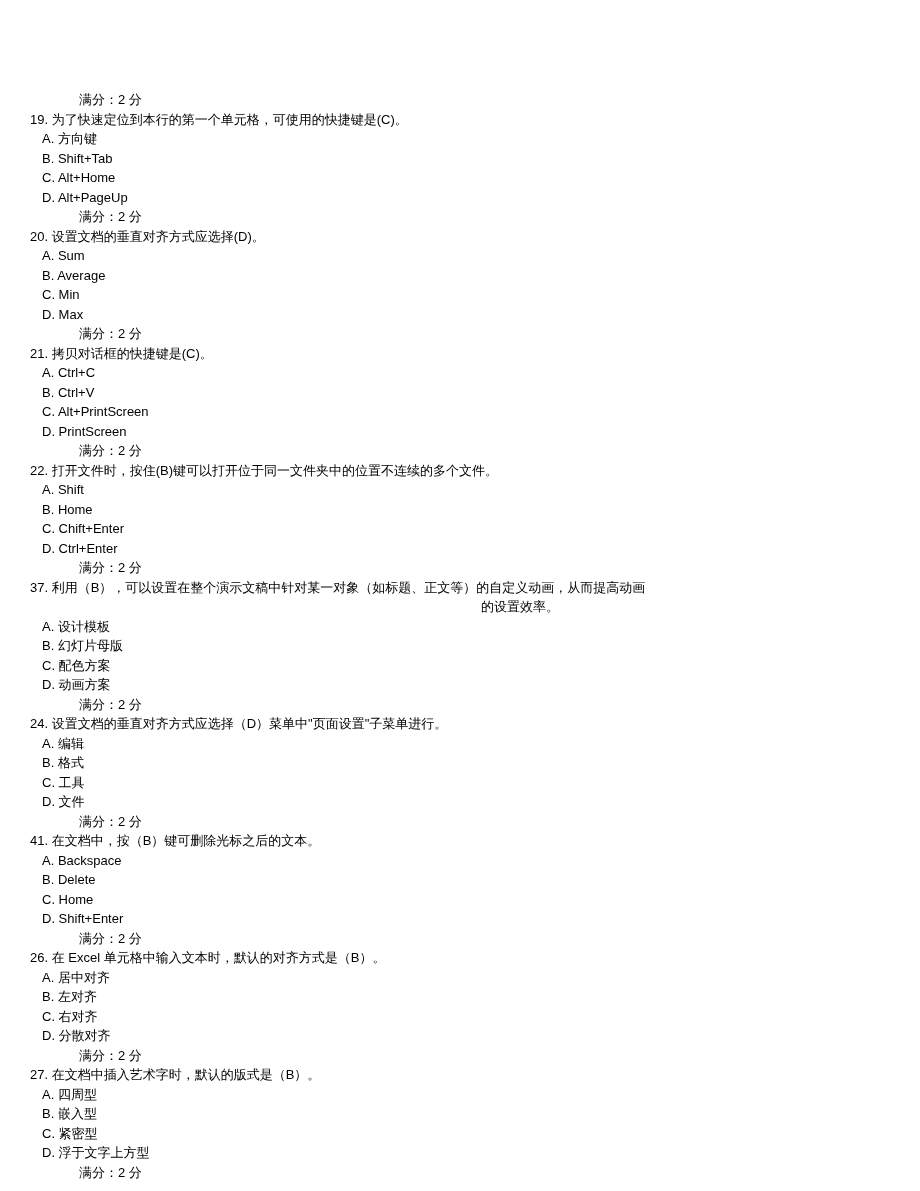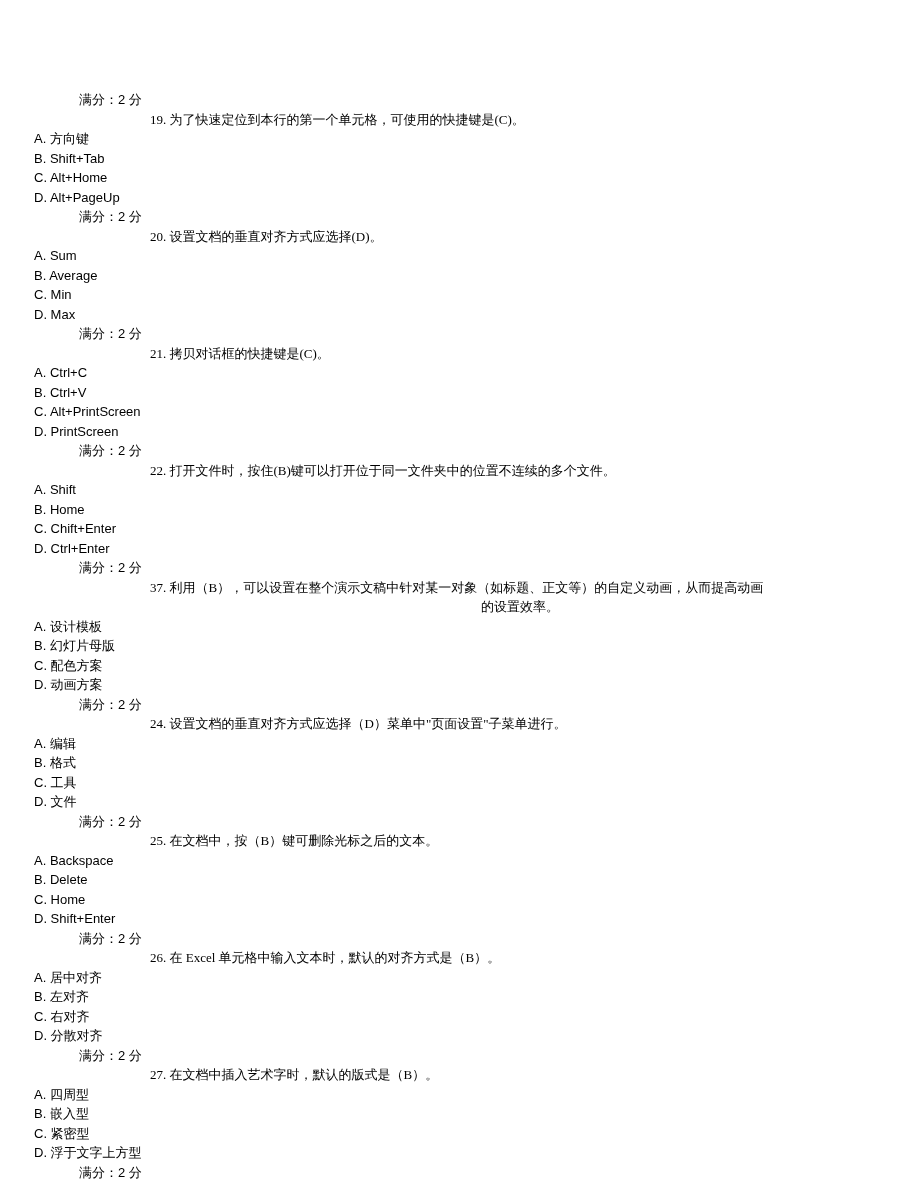--- a/index.html
+++ b/index.html
@@ -9,29 +9,27 @@
       font-size: 13px;
       line-height: 1.5;
       color: #000;
       width: 920px;
       padding: 90px 30px 40px 30px;
     }
     .score-line {
       margin-left: 49px;
     }
     .question-line {
-      margin-left: 120px;
-      font-family: Liberation Serif, serif;
     }
     .question-line-cont {
       margin-left: 120px;
       text-align: center;
     }
     .option-line {
-      margin-left: 4px;
+      margin-left: 12px;
     }
     .q-num {
       display: inline;
     }
   </style>
 </head>
 <body>
 
 <div class="score-line">满分：2  分</div>
 
@@ -90,21 +88,21 @@
   <span class="q-num">24.</span>
   <span>设置文档的垂直对齐方式应选择（D）菜单中"页面设置"子菜单进行。</span>
 </div>
 <div class="option-line">A. 编辑</div>
 <div class="option-line">B. 格式</div>
 <div class="option-line">C. 工具</div>
 <div class="option-line">D. 文件</div>
 <div class="score-line">满分：2  分</div>
 
 <div class="question-line">
-  <span class="q-num">25.</span>
+  <span class="q-num">41.</span>
   <span>在文档中，按（B）键可删除光标之后的文本。</span>
 </div>
 <div class="option-line">A. Backspace</div>
 <div class="option-line">B. Delete</div>
 <div class="option-line">C. Home</div>
 <div class="option-line">D. Shift+Enter</div>
 <div class="score-line">满分：2  分</div>
 
 <div class="question-line">
   <span class="q-num">26.</span>

